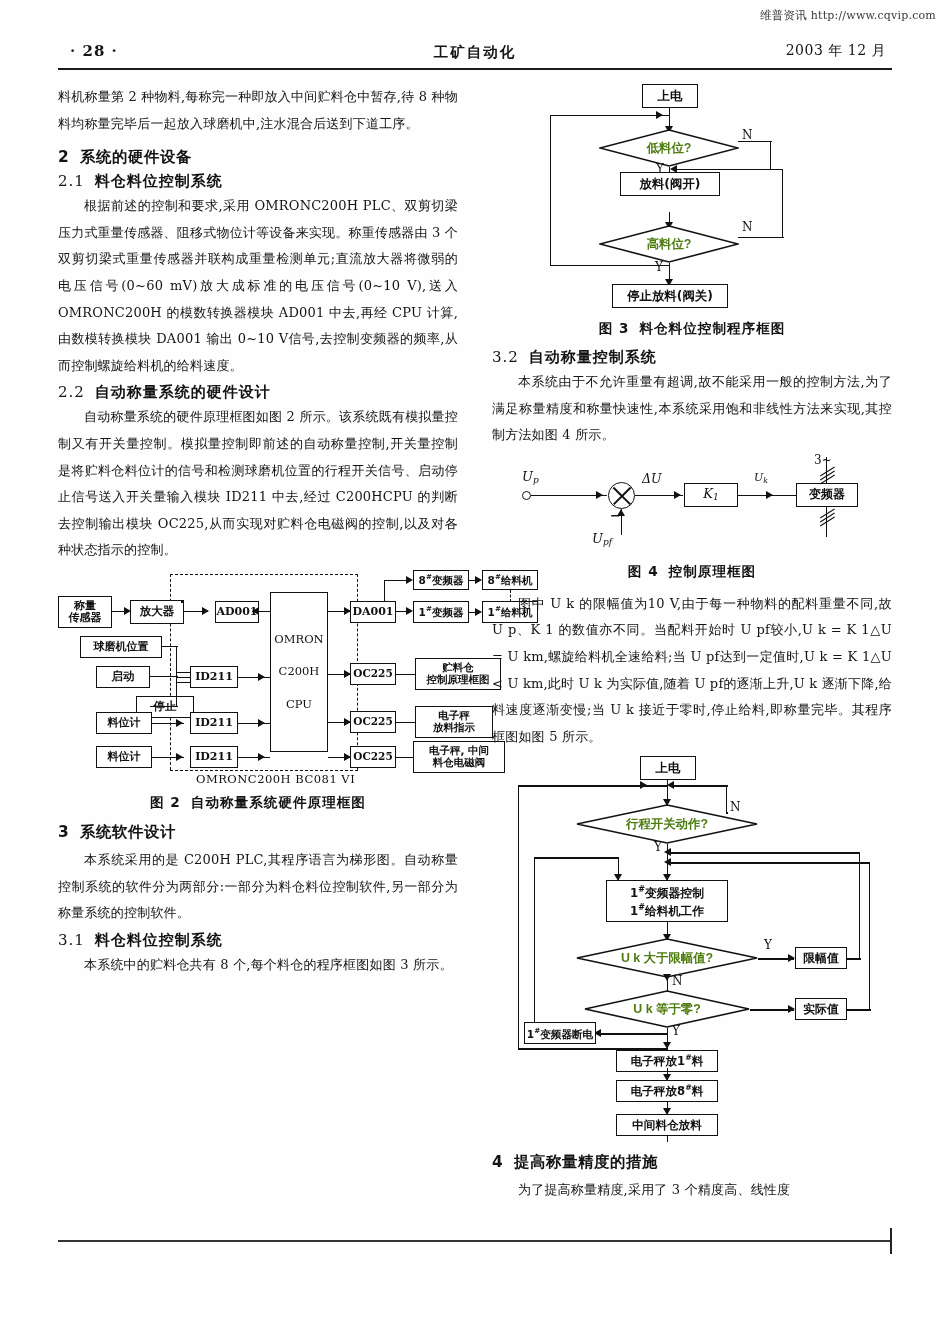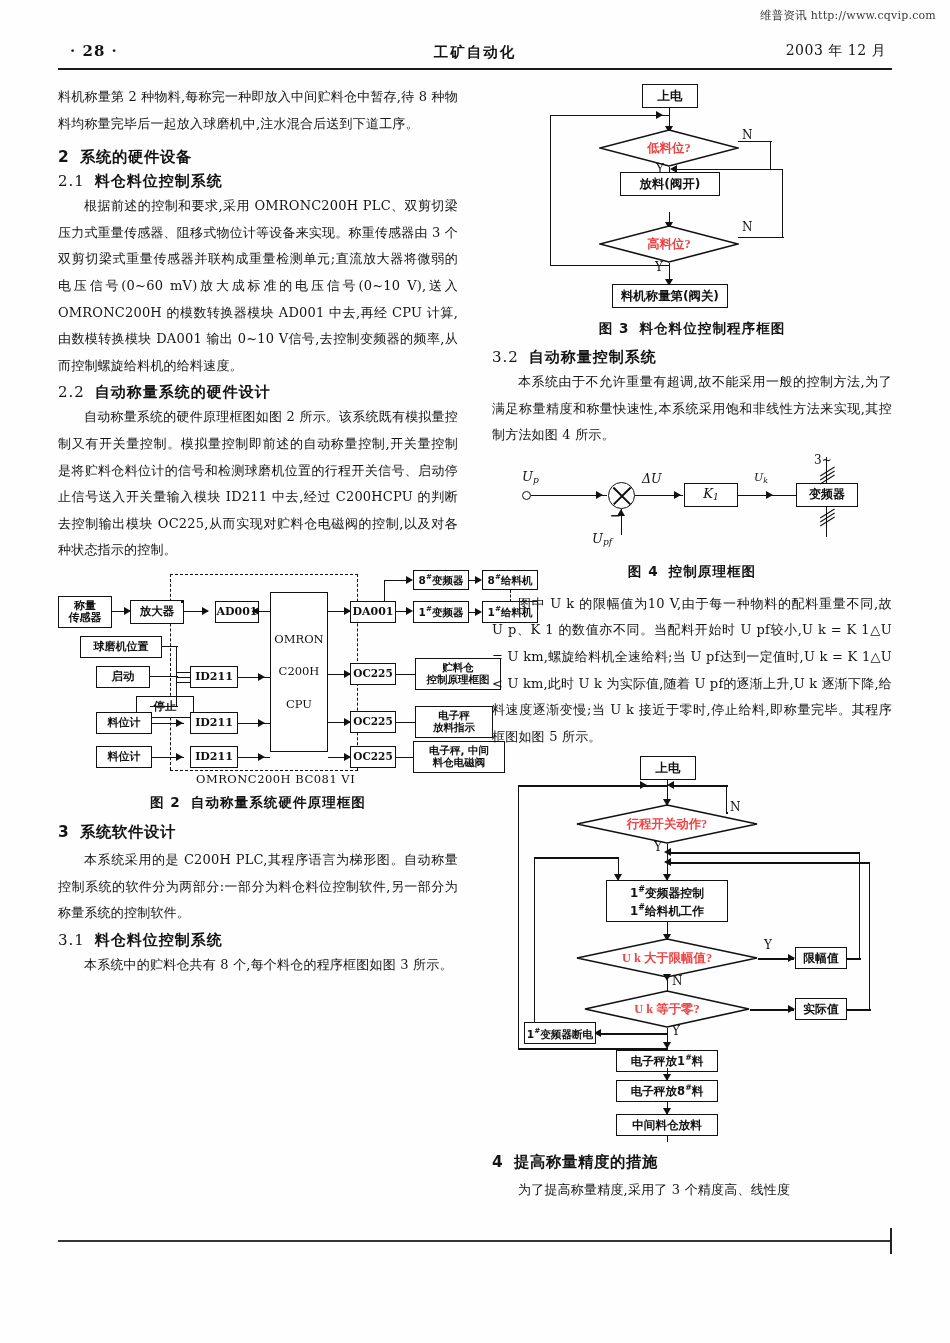--- a/index.html
+++ b/index.html
@@ -90,22 +90,22 @@
   .arw-d { border-left:4.2px solid transparent; border-right:4.2px solid transparent; border-top:7px solid #111; }
   .arw-u { border-left:4.2px solid transparent; border-right:4.2px solid transparent; border-bottom:7px solid #111; }
   .lab {
     position:absolute; font-size:11.5px;
     font-family:"DejaVu Serif","Liberation Serif",serif; color:#111;
   }
   .dia-wide { position:absolute; }
   .dia-wide svg { position:absolute; inset:0; }
   .dia-wide .txt {
     position:absolute; inset:0; display:flex; align-items:center; justify-content:center;
-    font-family:Liberation Serif, serif; font-weight:bold;
-    font-size:12.4px; white-space:nowrap; color:#ef4444;
+    font-family:Liberation Sans, sans-serif; font-weight:bold;
+    font-size:12.4px; white-space:nowrap; color:#4d7c0f;
   }
 
   sup.hash { font-size:.68em; vertical-align:super; font-weight:bold; }
   .sub { font-size:.7em; vertical-align:-.22em; }
   .ital { font-style:italic; }
 
   
   .circ {
     position:absolute; border:1.6px solid #111; border-radius:50%;
     background:#fff;
@@ -359,21 +359,21 @@
       <div class="lab" style="left:250px; top:136px; font-size:12px;">N</div>
       <div class="ln lnh" style="left:246px; top:153px; width:46px;"></div>
       <div class="ln lnv" style="left:290px; top:85px; height:68px;"></div>
       <div class="ln lnh" style="left:182px; top:85px; width:109px;"></div>
 
       <div class="lab" style="left:163px; top:176px; font-size:12px;">Y</div>
       <div class="ln lnv" style="left:177px; top:179px; height:22px;"></div>
       <div class="arw arw-d" style="left:173px; top:195px;"></div>
 
       <div class="bx" style="left:120px; top:200px; width:116px; height:24px; font-size:12.4px;">
-        <span>料机称量第(阀关)</span>
+        <span>停止放料(阀关)</span>
       </div>
     </div>
     <div style="height:34px"></div>
 
     <div class="fig-cap">
       <span class="lbl">图 3</span><span>料仓料位控制程序框图</span>
     </div>
 
     <h3 class="subsec">
       <span class="num">3.2</span><span>自动称量控制系统</span>

